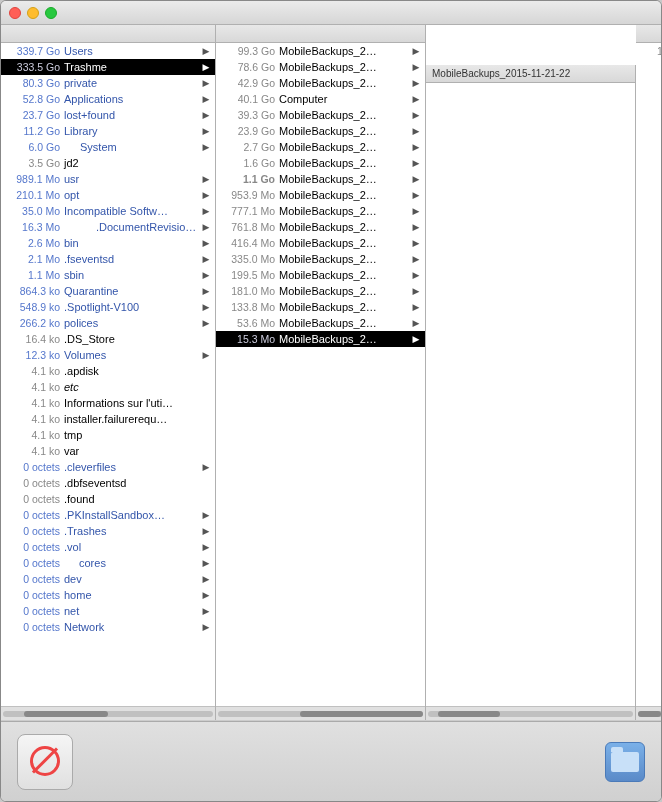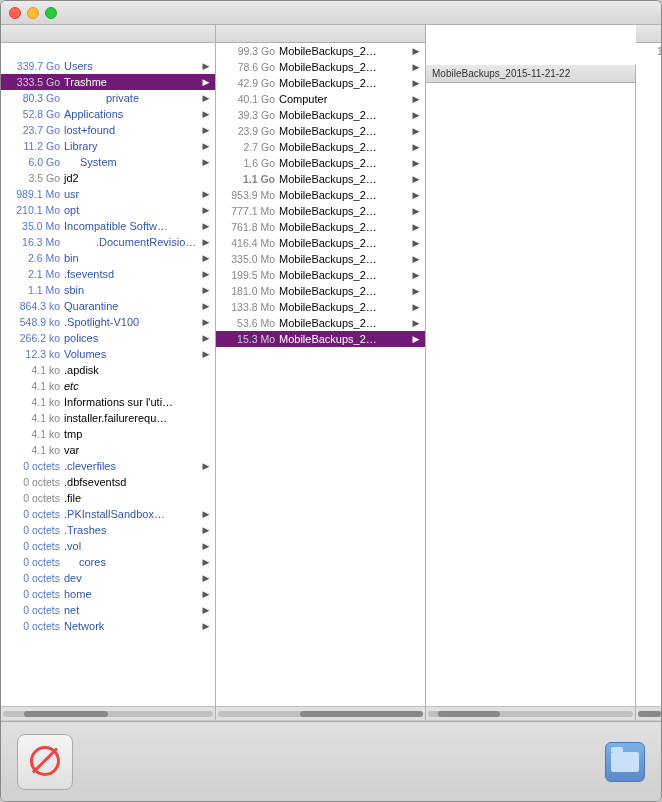--- a/index.html
+++ b/index.html
@@ -53,21 +53,21 @@
       overflow: hidden;
       border-bottom: 1px solid #ccc;
     }
     .column {
       display: flex;
       flex-direction: column;
       border-right: 1px solid #b0b0b0;
       overflow: hidden;
       position: relative;
     }
-    .col-root { width: 215px; flex-shrink: 0; gap: 15px; }
+    .col-root { width: 215px; flex-shrink: 0; }
     .col-trashme { width: 210px; flex-shrink: 0; }
     .col-mobile { width: 210px; flex-shrink: 0; margin-top: 40px; }
     .col-computer { width: 120px; flex-shrink: 0; border-right: none; }
     .col-header {
       height: 18px;
       background: linear-gradient(to bottom, #e8e8e8, #d8d8d8);
       border-bottom: 1px solid #b0b0b0;
       display: flex;
       align-items: center;
       padding: 0 6px;
@@ -83,21 +83,21 @@
     }
     .col-body::-webkit-scrollbar { width: 0; }
     .row {
       display: flex;
       align-items: center;
       height: 16px;
       padding: 0 4px;
       cursor: default;
       white-space: nowrap;
     }
-    .row.selected { background: #701a75; color: white; }
+    .row.selected { background: #000000; color: white; }
     .row-size {
       width: 55px;
       text-align: right;
       color: #888;
       flex-shrink: 0;
       font-size: 10.5px;
     }
     .row.selected .row-size { color: #ccd; }
     .row-name {
       flex: 1;
@@ -245,21 +245,21 @@
             <span class="row-name" style="color: rgb(51, 85, 170);">Users</span>
             <span class="row-arrow">▶</span>
           </div>
           <div class="row selected">
             <span class="row-size">333.5 Go</span>
             <span class="row-name">Trashme</span>
             <span class="row-arrow">▶</span>
           </div>
           <div class="row">
             <span class="row-size" style="color: rgb(85, 119, 204);">80.3 Go</span>
-            <span class="row-name" style="color: rgb(51, 85, 170); margin-left: 42px;">private</span>
+            <span class="row-name" style="color: rgb(51, 85, 170);">private</span>
             <span class="row-arrow">▶</span>
           </div>
           <div class="row">
             <span class="row-size" style="color: rgb(85, 119, 204);">52.8 Go</span>
             <span class="row-name" style="color: rgb(51, 85, 170);">Applications</span>
             <span class="row-arrow">▶</span>
           </div>
           <div class="row">
             <span class="row-size" style="color: rgb(85, 119, 204);">23.7 Go</span>
             <span class="row-name" style="color: rgb(51, 85, 170);">lost+found</span>
@@ -324,20 +324,25 @@
             <span class="row-size" style="color: rgb(85, 119, 204);">548.9 ko</span>
             <span class="row-name" style="color: rgb(51, 85, 170);">.Spotlight-V100</span>
             <span class="row-arrow">▶</span>
           </div>
           <div class="row">
             <span class="row-size" style="color: rgb(85, 119, 204);">266.2 ko</span>
             <span class="row-name" style="color: rgb(51, 85, 170);">polices</span>
             <span class="row-arrow">▶</span>
           </div>
           <div class="row">
+            <span class="row-size">16.4 ko</span>
+            <span class="row-name">.DS_Store</span>
+            <span class="row-arrow"></span>
+          </div>
+          <div class="row">
             <span class="row-size" style="color: rgb(85, 119, 204);">12.3 ko</span>
             <span class="row-name" style="color: rgb(51, 85, 170);">Volumes</span>
             <span class="row-arrow">▶</span>
           </div>
           <div class="row">
             <span class="row-size">4.1 ko</span>
             <span class="row-name">.apdisk</span>
             <span class="row-arrow"></span>
           </div>
           <div class="row">
@@ -370,21 +375,21 @@
             <span class="row-name" style="color: rgb(51, 85, 170);">.cleverfiles</span>
             <span class="row-arrow">▶</span>
           </div>
           <div class="row">
             <span class="row-size">0 octets</span>
             <span class="row-name">.dbfseventsd</span>
             <span class="row-arrow"></span>
           </div>
           <div class="row">
             <span class="row-size">0 octets</span>
-            <span class="row-name">.file</span>
+            <span class="row-name">.found</span>
             <span class="row-arrow"></span>
           </div>
           <div class="row">
             <span class="row-size" style="color: rgb(85, 119, 204);">0 octets</span>
             <span class="row-name" style="color: rgb(51, 85, 170);">.PKInstallSandbox…</span>
             <span class="row-arrow">▶</span>
           </div>
           <div class="row">
             <span class="row-size" style="color: rgb(85, 119, 204);">0 octets</span>
             <span class="row-name" style="color: rgb(51, 85, 170);">.Trashes</span>

